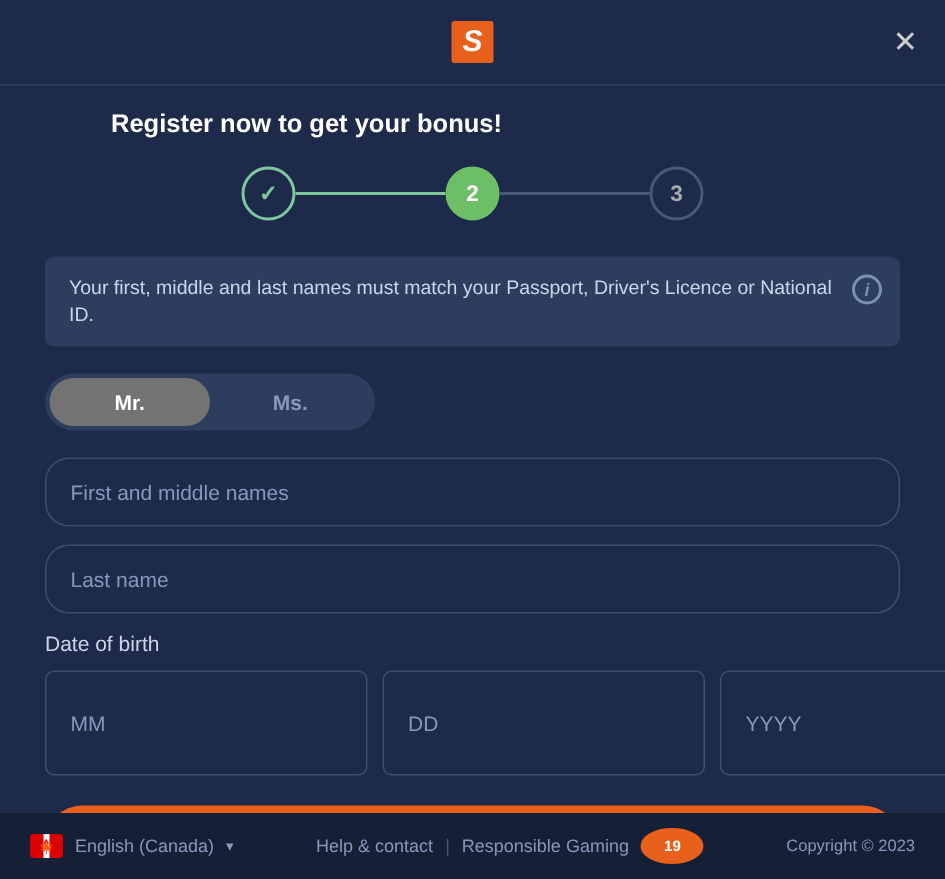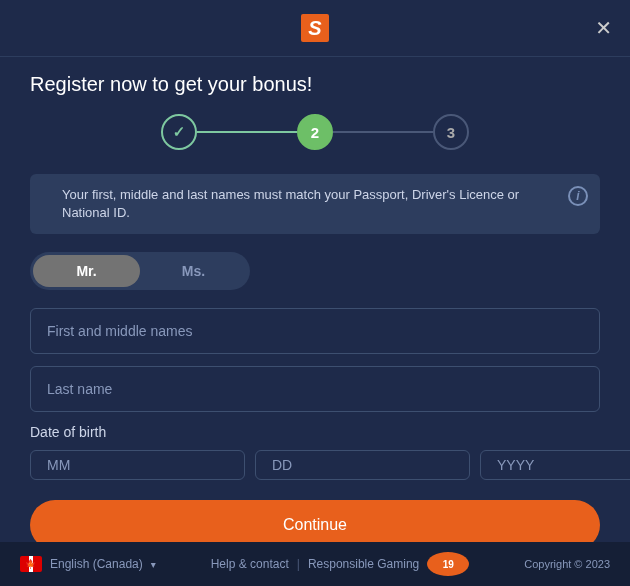--- a/index.html
+++ b/index.html
@@ -65,24 +65,25 @@
       font-size: 20px;
       cursor: pointer;
     }
 
     
     .content {
       padding: 16px 30px 10px;
     }
 
     .register-title {
-      font-size: 20px;
-      font-weight: 400;
+      font-size: 17px;
+      font-weight: 700;
       color: #fff;
       margin-bottom: 18px;
+      margin-left: 44px;
     }
 
     
     .steps {
       display: flex;
       align-items: center;
       justify-content: center;
       margin-bottom: 20px;
       gap: 0;
     }
@@ -117,21 +118,21 @@
       max-width: 100px;
     }
     .step-line.done {
       background: #7ec8a0;
     }
 
     
     .info-box {
       background: #2d3d5e;
       border-radius: 6px;
-      padding: 12px 40px 12px 32px;
+      padding: 12px 40px 12px 16px;
       font-size: 13px;
       color: #cdd5e8;
       line-height: 1.4;
       margin-bottom: 18px;
       position: relative;
       margin-top: 24px;
     }
     .info-icon {
       position: absolute;
       right: 12px;
@@ -175,21 +176,21 @@
     .gender-btn.inactive {
       background: transparent;
       color: #8898bb;
     }
 
     
     .form-field {
       width: 100%;
       background: transparent;
       border: 1px solid #3d4f70;
-      border-radius: 6px;
+      border-radius: 16px;
       padding: 14px 16px;
       font-size: 14px;
       color: #8898bb;
       margin-bottom: 12px;
       outline: none;
     }
     .form-field::placeholder {
       color: #8898bb;
     }
 
@@ -202,21 +203,21 @@
     .dob-fields {
       display: flex;
       gap: 10px;
       margin-bottom: 20px;
     }
     .dob-field {
       flex: 1;
       background: transparent;
       border: 1px solid #3d4f70;
       border-radius: 6px;
-      padding: 6px 16px;
+      padding: 26px 16px;
       font-size: 14px;
       color: #8898bb;
       outline: none;
       text-align: left;
     }
     .dob-field::placeholder {
       color: #8898bb;
     }
 
     

